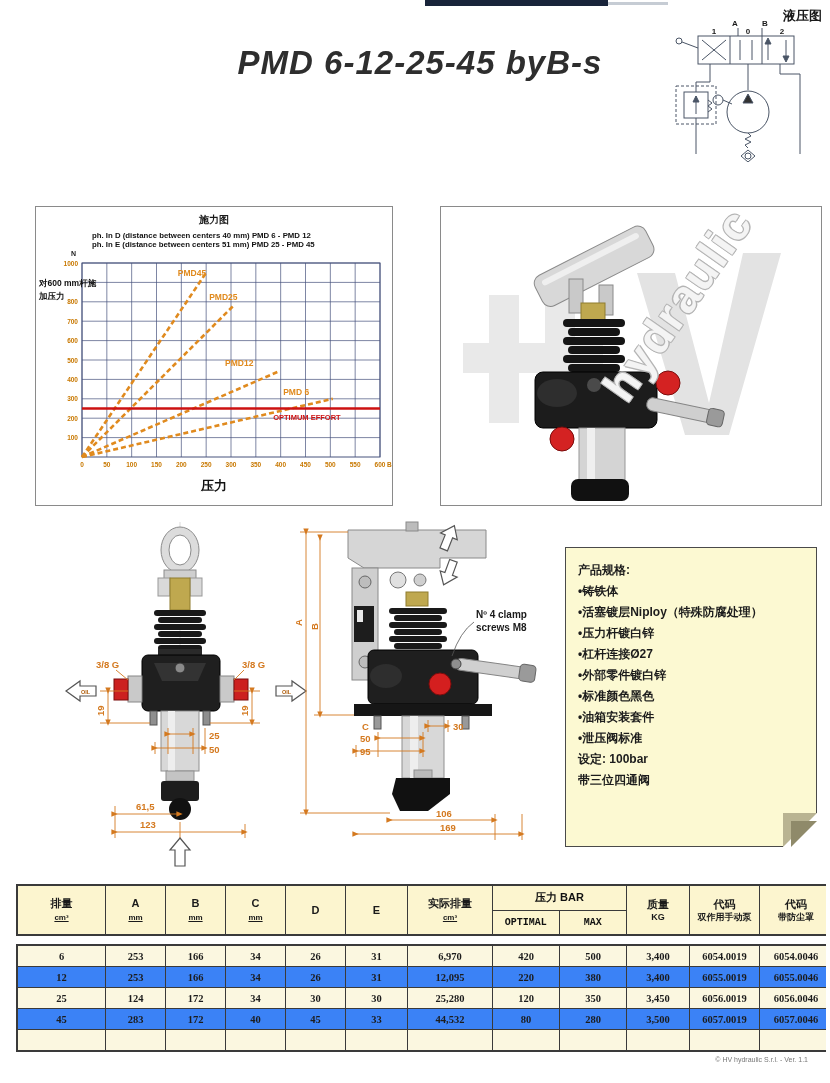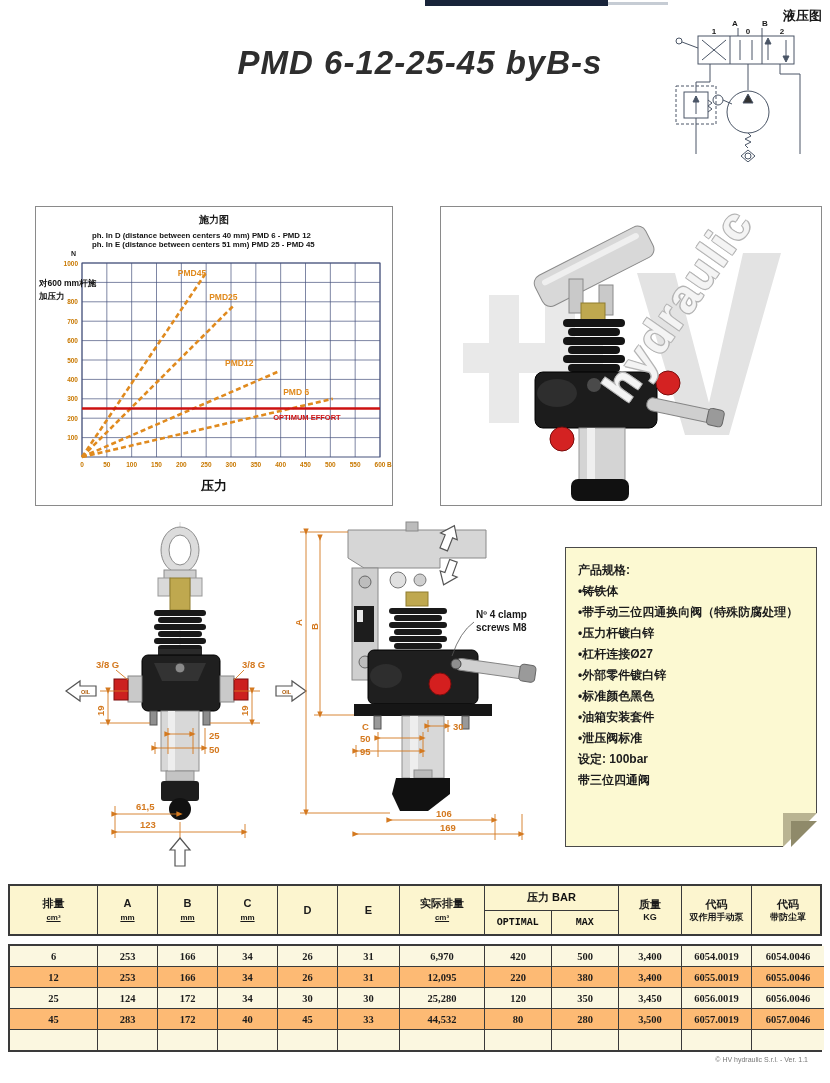--- a/index.html
+++ b/index.html
@@ -22,21 +22,21 @@
     transform:rotate(-55deg);transform-origin:left bottom;letter-spacing:2px;}
 
   #note{position:absolute;left:565px;top:547px;width:252px;height:300px;background:#fcf9d2;
     border:1px solid #4a4a4a;box-sizing:border-box;padding:12px 10px 10px 12px;}
   #note .note-line{font-size:12px;font-weight:bold;color:#1c1c1c;line-height:21px;}
   .note-fold{position:absolute;right:-1px;bottom:-1px;width:0;height:0;
     border-left:34px solid #b9b492;border-bottom:34px solid #fff;}
   .note-fold2{position:absolute;right:-1px;bottom:-1px;width:0;height:0;
     border-bottom:26px solid #fff;border-left:26px solid #8f8a6a;}
 
-  #spec-table{position:absolute;left:8px;top:884px;width:814px;}
+  #spec-table{position:absolute;left:16px;top:884px;width:814px;}
   .thead{display:grid;grid-template-columns:88px 60px 60px 60px 60px 62px 85px 134px 63px 70px 72px;
     border:2px solid #3a3a3a;background:#fcf5cf;height:52px;box-sizing:border-box;}
   .th{border-right:1px solid #3a3a3a;display:flex;flex-direction:column;align-items:center;justify-content:center;
     font-size:11px;font-weight:bold;color:#1a1a1a;text-align:center;line-height:13px;}
   .th:last-child{border-right:none;}
   .th-unit{font-size:8px;text-decoration:underline;font-weight:bold;margin-top:1px;}
   .th-sub2{font-size:9px;margin-top:1px;line-height:11px;}
   .th-group{border-right:1px solid #3a3a3a;display:flex;flex-direction:column;}
   .th-group-top{flex:1;display:flex;align-items:center;justify-content:center;font-size:11px;font-weight:bold;
     border-bottom:1px solid #3a3a3a;text-align:center;}
@@ -44,21 +44,21 @@
   .th-group-bottom div{display:flex;align-items:center;justify-content:center;font-size:10px;font-weight:bold;}
   .th-group-bottom div:first-child{border-right:1px solid #3a3a3a;}
   #table-rows{display:grid;grid-template-columns:88px 60px 60px 60px 60px 62px 85px 67px 67px 63px 70px 72px;
     border:2px solid #3a3a3a;margin-top:8px;box-sizing:border-box;}
   .td{height:20px;border-right:1px solid #3a3a3a;border-bottom:1px solid #3a3a3a;
     display:flex;align-items:center;justify-content:center;
     font-family:"Liberation Serif",serif;font-size:10.5px;font-weight:bold;color:#1c1c1c;}
   .td.lastcol{border-right:none;}
   .td.lastrow{border-bottom:none;}
   .row-odd{background:#fbf7e0;}
-  .row-even{background:#fdba74;}
+  .row-even{background:#3b82f6;}
 
   #footer{position:absolute;left:8px;top:1056px;width:800px;text-align:right;font-size:7px;color:#777;}
 
   svg text{font-family:"Liberation Sans",sans-serif;}
   .dimtxt{fill:#d4791f;font-weight:bold;font-size:9.5px;}
   .dimline{stroke:#d4791f;stroke-width:0.9;fill:none;}
   .blktxt{fill:#1a1a1a;font-weight:bold;font-size:10px;}
 </style>
 </head>
 <body>
@@ -408,21 +408,21 @@
     <text class="dimtxt" x="70" y="224">50</text>
     <text class="dimtxt" x="70" y="237">95</text>
     <text class="dimtxt" x="146" y="299">106</text>
     <text class="dimtxt" x="150" y="313">169</text>
   </svg>
 
   <div id="note">
     <div class="note-line">产品规格:</div>
     <div id="note-items">
         <div class="note-line">•铸铁体</div>
-        <div class="note-line">•带手动三位四通换向阀（特殊防腐处理）</div>
+        <div class="note-line">•活塞镀层Niploy（特殊防腐处理）</div>
         <div class="note-line">•压力杆镀白锌</div>
         <div class="note-line">•杠杆连接Ø27</div>
         <div class="note-line">•外部零件镀白锌</div>
         <div class="note-line">•标准颜色黑色</div>
         <div class="note-line">•油箱安装套件</div>
         <div class="note-line">•泄压阀标准</div>
         <div class="note-line">设定: 100bar</div>
         <div class="note-line">带三位四通阀</div>
       </div>
     <div class="note-fold"></div>

